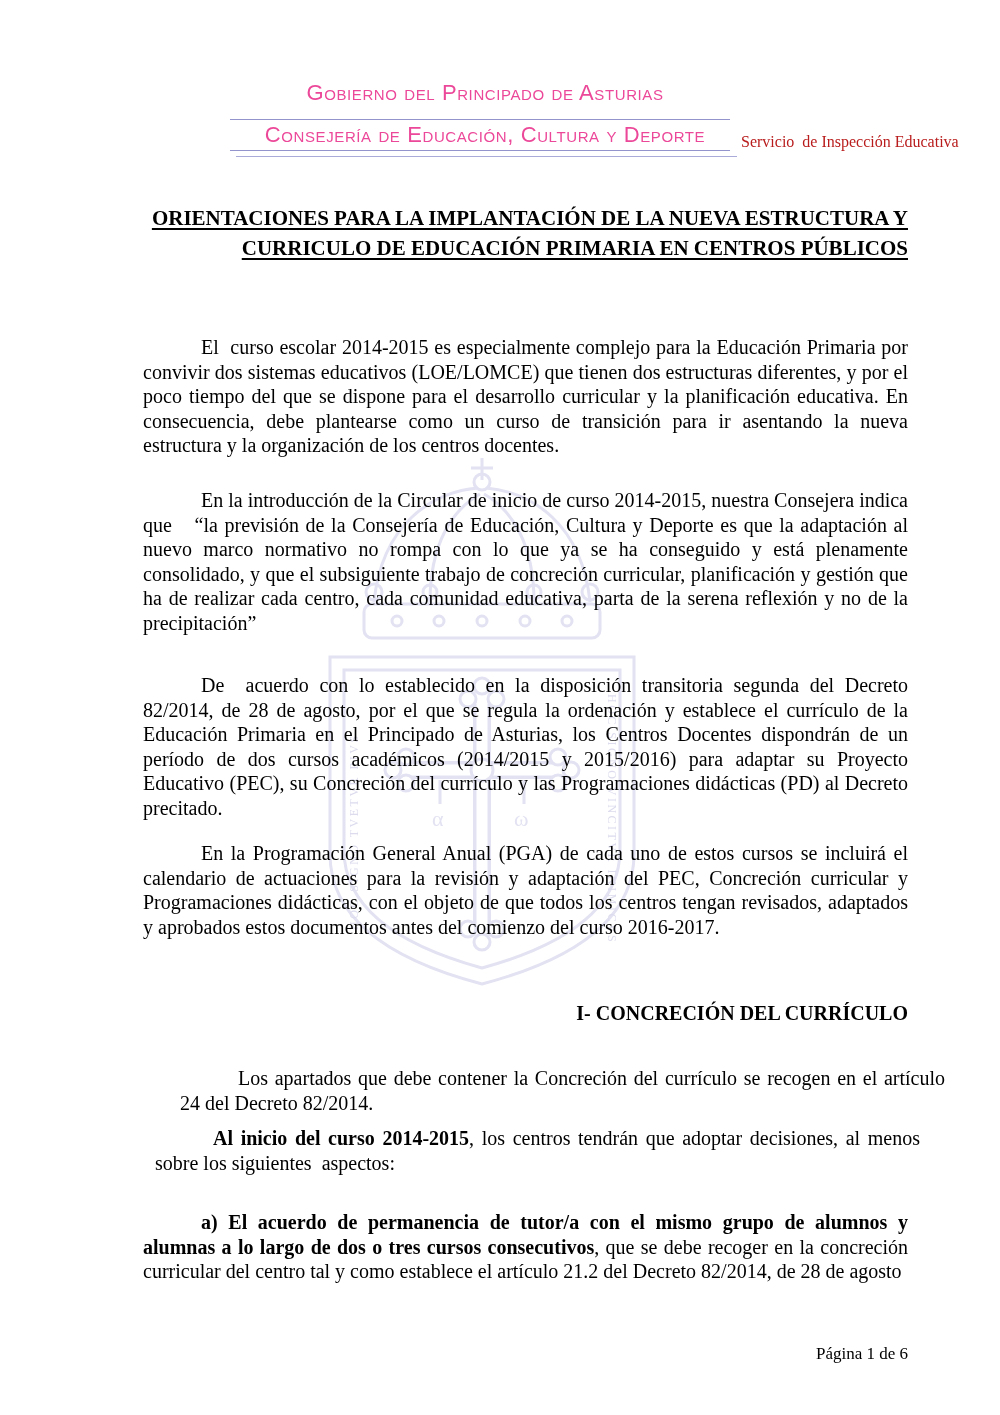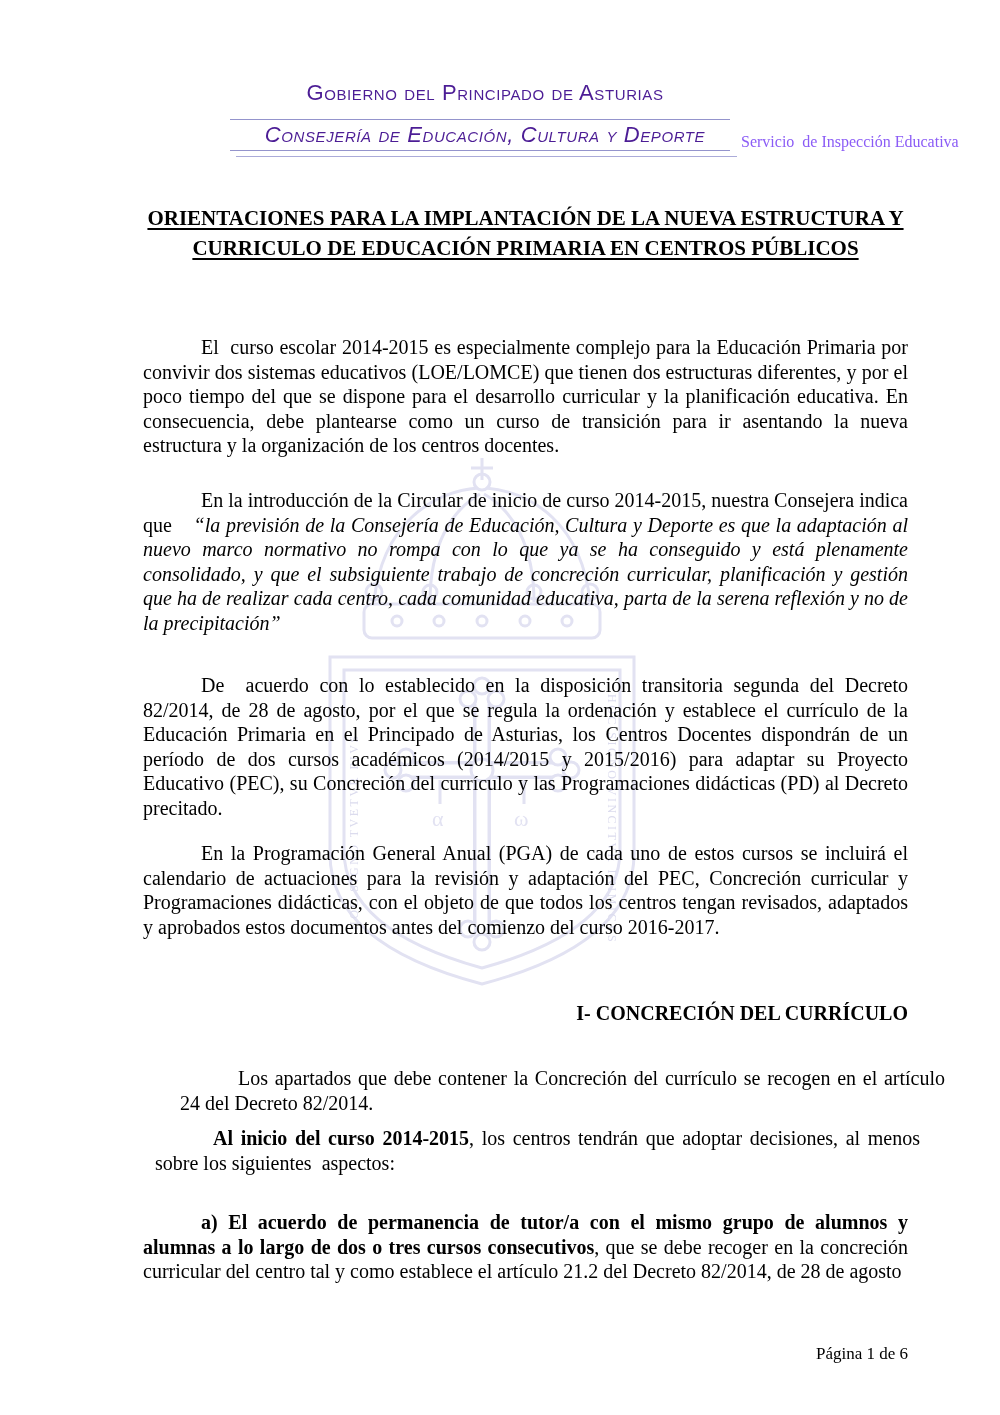--- a/index.html
+++ b/index.html
@@ -7,55 +7,55 @@
     width:1000px;height:1415px;background:#ffffff;position:relative;
     font-family:"Liberation Serif", serif;color:#000;
   }
   .page{position:absolute;left:0;top:0;width:1000px;height:1415px;background:#fff;overflow:hidden;}
 
   
   #watermark{position:absolute;left:312px;top:452px;width:340px;height:540px;z-index:0;}
 
   
   .hdr-caps{
-    position:absolute;color:#4c1d95;font-family:"Liberation Sans", sans-serif;
+    position:absolute;color:#ec4899;font-family:"Liberation Sans", sans-serif;
     font-variant:small-caps;letter-spacing:0.6px;text-align:center;z-index:1;
   }
   #hdr-gobierno{left:135px;top:80px;width:700px;font-size:22px;}
-  #hdr-consejeria{left:135px;top:122px;width:700px;font-size:22px;font-style:italic;}
+  #hdr-consejeria{left:135px;top:122px;width:700px;font-size:22px;}
   .hline{position:absolute;border-top:1.5px solid #9494cc;z-index:1;}
   #hline1{left:230px;top:119px;width:500px;}
   #hline2{left:230px;top:150px;width:500px;}
   #hline3{left:236px;top:156px;width:501px;border-top-color:#ababd9;}
   #service-label{
     position:absolute;left:741px;top:133px;width:250px;z-index:1;
-    color:#8b5cf6;font-size:16px;font-family:"Liberation Serif", serif;
+    color:#b91c1c;font-size:16px;font-family:"Liberation Serif", serif;
   }
 
   
   .doc-title{
     position:absolute;left:143px;top:203px;width:765px;z-index:1;
-    text-align:center;font-weight:bold;font-size:21px;line-height:30px;
+    text-align:right;font-weight:bold;font-size:21px;line-height:30px;
   }
   .doc-title .tl{text-decoration:underline;text-decoration-thickness:2px;text-underline-offset:3px;}
 
   
   .para{
     position:absolute;left:143px;width:765px;z-index:1;
     font-size:20px;line-height:24.5px;text-align:justify;text-indent:58px;
     white-space:pre-wrap;
   }
   #p1{top:335px;}
   #p2{top:488px;}
   #p3{top:661px;margin-top:12px;}
   #p4{top:841px;}
   #p5{top:1066px;margin-left:37px;}
   #p6{top:1126px;margin-left:12px;}
   #pa{top:1210px;}
-  .it{font-style:italic;margin-left:16px;}
+  .it{margin-left:16px;}
   .bd{font-weight:bold;}
 
   .section-heading{
     position:absolute;left:143px;top:1002px;width:765px;z-index:1;
     text-align:right;font-weight:bold;font-size:20px;
   }
 
   .footer{
     position:absolute;left:143px;top:1344px;width:765px;z-index:1;
     text-align:right;font-size:17px;

